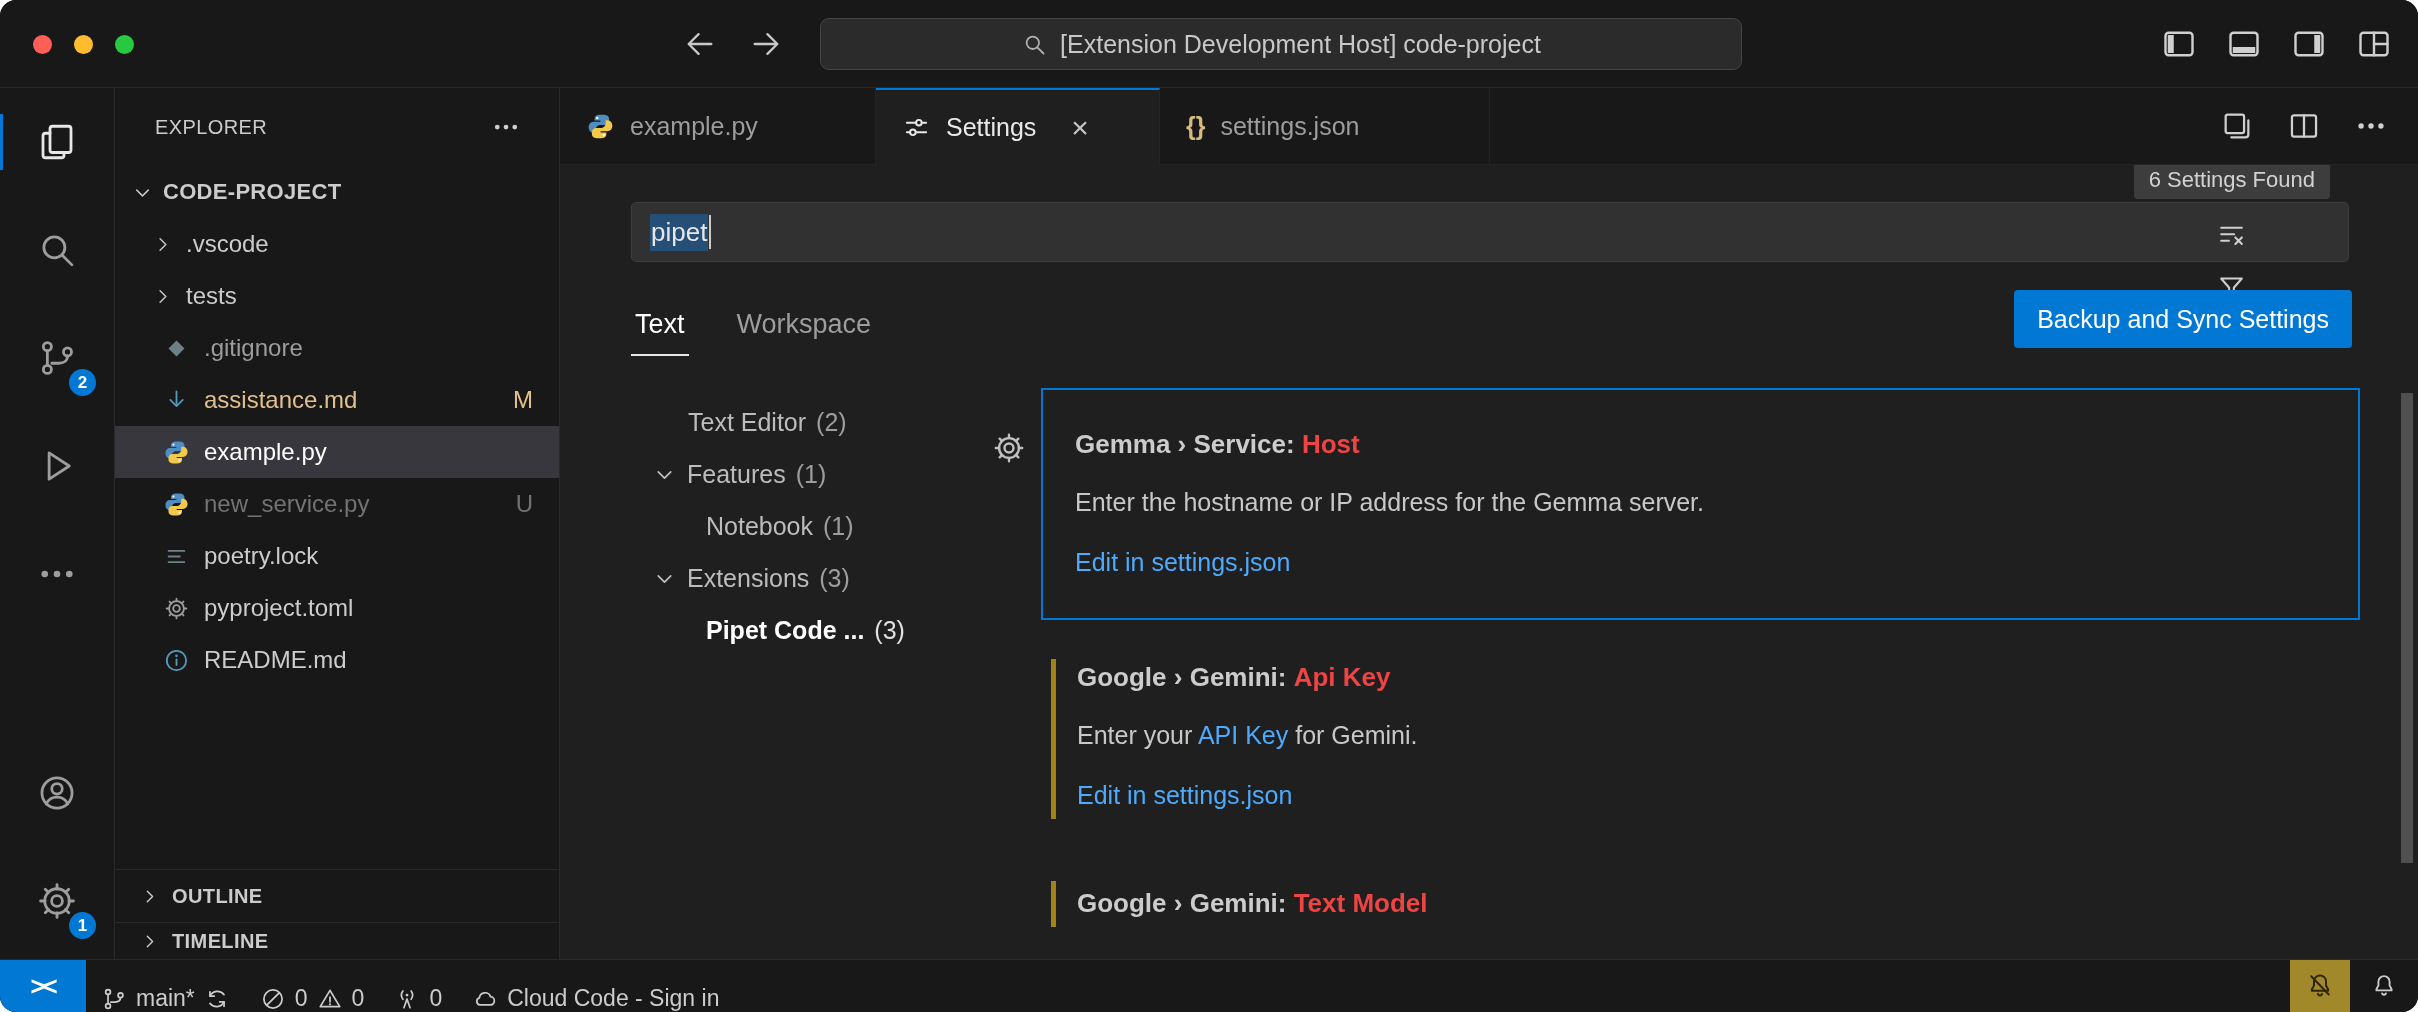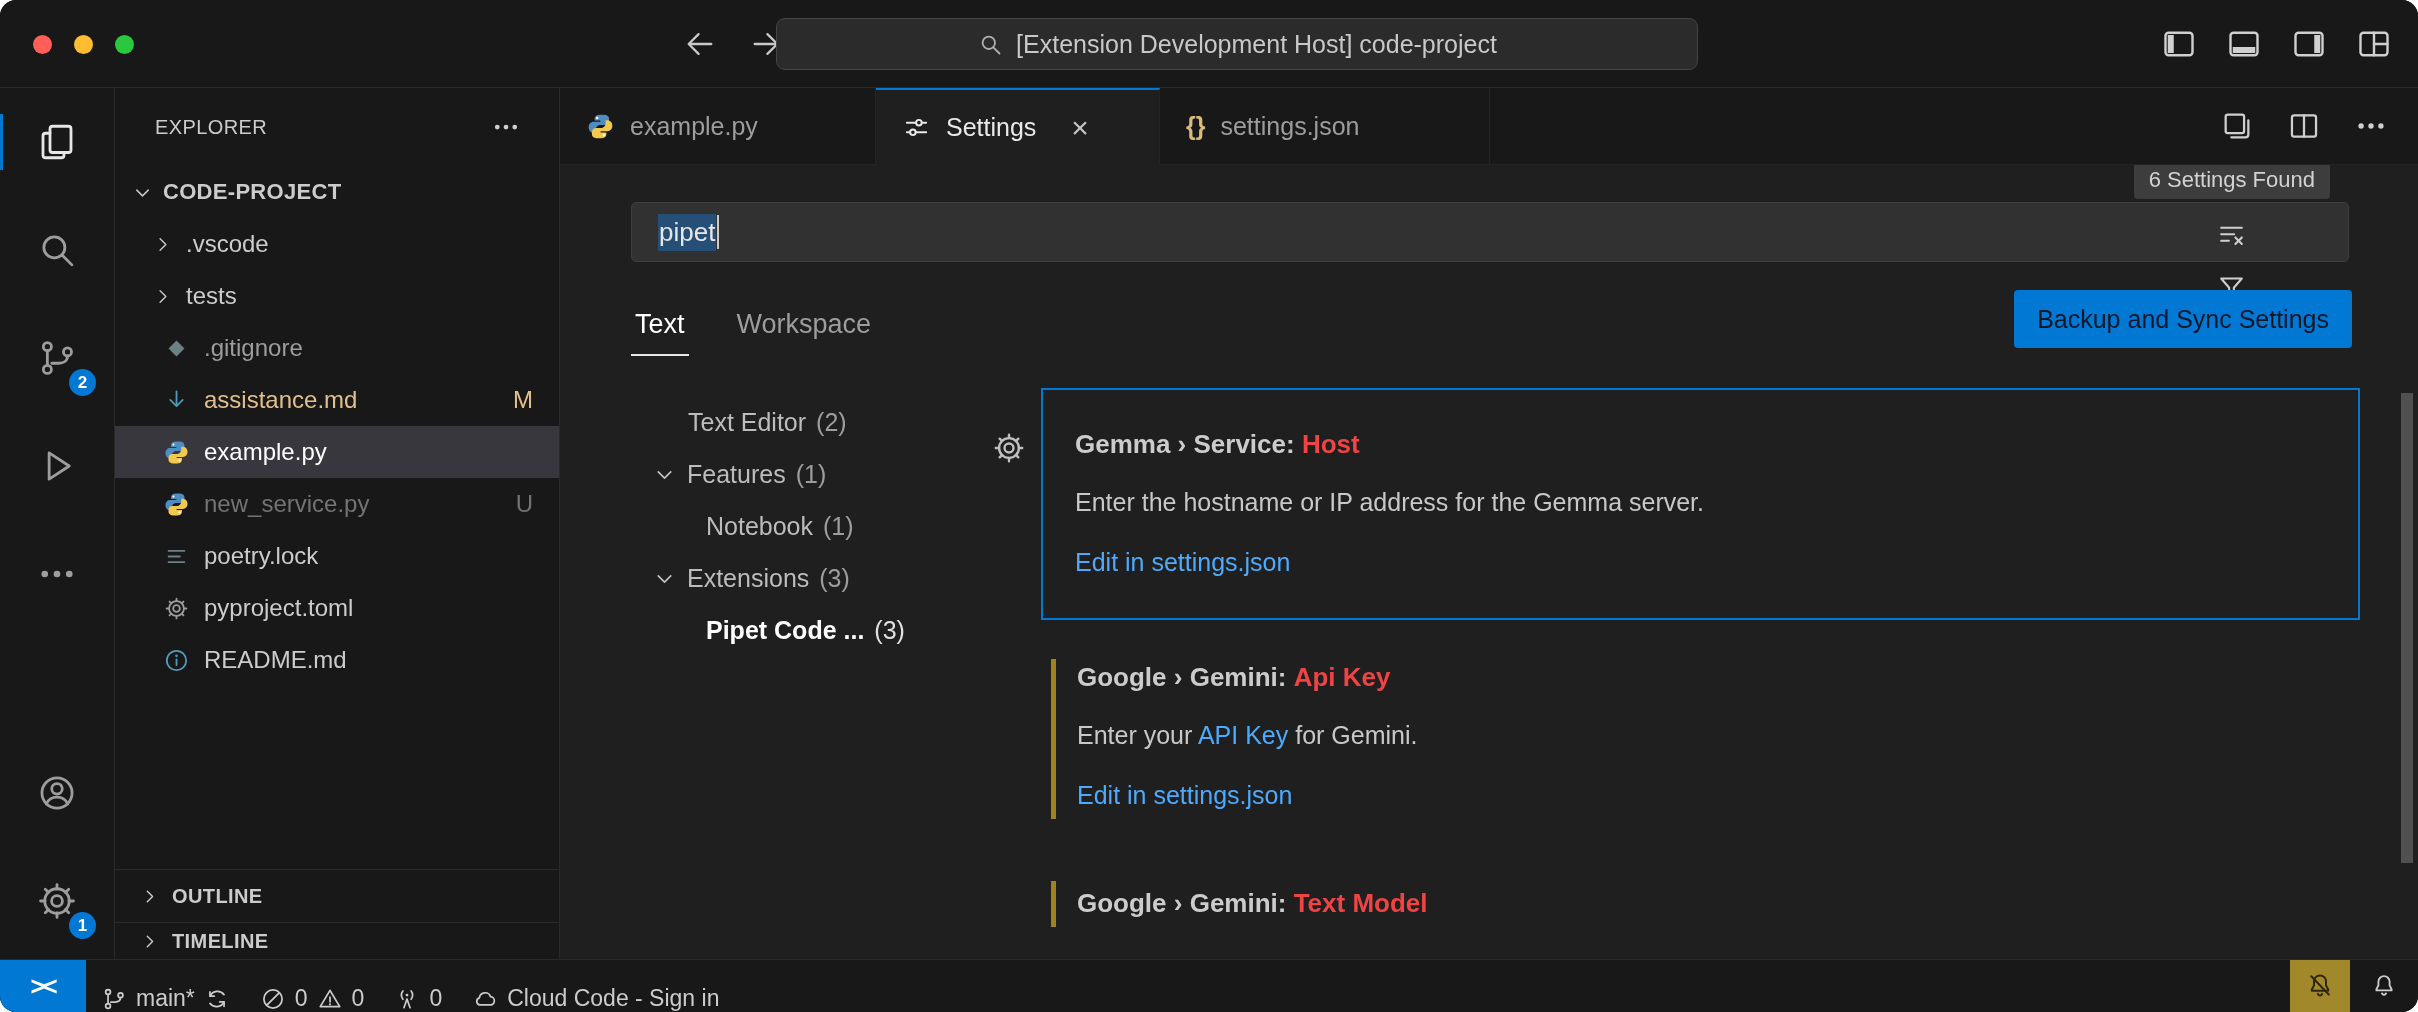--- a/index.html
+++ b/index.html
@@ -11,21 +11,21 @@
   svg.si .f { fill:currentColor; stroke:none; }
   svg.raw { display:block; }
 
   
   .titlebar { position:relative; height:88px; background:#181818; border-bottom:1px solid #2a2a2a; }
   .traffic { position:absolute; left:33px; top:0; height:88px; display:flex; align-items:center; gap:22px; }
   .tl { width:19px; height:19px; border-radius:50%; }
   .tl.red{ background:#ff5f57; } .tl.yellow{ background:#febc2e; } .tl.green{ background:#28c840; }
   .nav-group { position:absolute; left:683px; top:0; height:88px; display:flex; align-items:center; gap:32px; color:#c9c9c9; }
   .nav-group .ic { width:34px; height:34px; }
-  .command-center { position:absolute; left:776px; top:18px; width:922px; height:52px; background:#2b2b2b; border:1px solid #454545; border-radius:9px; display:flex; align-items:center; justify-content:center; gap:12px; color:#c8c8c8; font-size:25px; }
+  .command-center { position:absolute; left:820px; top:18px; width:922px; height:52px; background:#2b2b2b; border:1px solid #454545; border-radius:9px; display:flex; align-items:center; justify-content:center; gap:12px; color:#c8c8c8; font-size:25px; }
   .command-center .ic { width:27px; height:27px; color:#b0b0b0; }
   .titlebar-right { position:absolute; right:26px; top:0; height:88px; display:flex; align-items:center; gap:29px; color:#d0d0d0; }
   .titlebar-right .ic { width:36px; height:36px; }
 
   
   .main { display:flex; height:871px; }
 
   
   .activitybar { width:115px; background:#181818; border-right:1px solid #2a2a2a; display:flex; flex-direction:column; }
   .ab-item { position:relative; width:114px; height:108px; display:flex; align-items:center; justify-content:center; color:#9d9d9d; cursor:pointer; }
@@ -64,30 +64,30 @@
   .tab.active { background:#1f1f1f; color:#e9e9e9; border-top:2px solid #0078d4; margin-bottom:-1px; }
   .tab .close { margin-left:20px; font-size:30px; line-height:1; color:#c5c5c5; }
   .braces { font-weight:700; font-size:25px; color:#d7ba7d; }
   .tab-actions { margin-left:auto; display:flex; align-items:center; gap:33px; padding-right:30px; color:#cfcfcf; }
   .tab-actions .ic { width:34px; height:34px; }
 
   
   .settings { position:relative; flex:1; overflow:hidden; padding-top:37px; }
   .search-wrap { margin:0 69px 0 71px; height:60px; background:#313131; border:1px solid #3e3e3e; border-radius:5px; display:flex; align-items:center; padding:0 18px; cursor:text; }
   .search-text { font-size:26px; color:#e7e7e7; display:flex; align-items:center; }
-  .search-text .sel { background:#264f78; padding:3px 1px;margin-left:8px; }
+  .search-text .sel { background:#264f78; padding:3px 1px; }
   .caret { width:2px; height:34px; background:#cccccc; margin-left:1px; }
   .search-right { margin-left:auto; display:flex; align-items:center; gap:21px; color:#cfcfcf;flex-direction:column; }
   .results-badge { background:#3d3d3d; border-radius:4px; padding:6px 15px; font-size:22px; color:#d2d2d2; }
   .search-right .ic { width:31px; height:31px; }
 
   .scope-row { position:relative; margin:26px 66px 0 71px; height:68px; display:flex; align-items:flex-end; }
   .scope { padding:0 4px 16px; margin-right:44px; font-size:27px; color:#9d9d9d; cursor:pointer; }
   .scope.active { color:#ffffff; border-bottom:2px solid #e7e7e7; padding-bottom:14px; }
-  .sync-btn { position:absolute; right:0; bottom:8px; height:58px; display:flex; align-items:center; padding:0 23px; background:#0078d4; color:#0f172a; font-size:25px; border:none; border-radius:4px; cursor:pointer; }
+  .sync-btn { position:absolute; right:0; bottom:8px; height:58px; display:flex; align-items:center; padding:0 23px; background:#0078d4; color:#ffffff; font-size:25px; border:none; border-radius:4px; cursor:pointer; }
 
   .content-row { display:flex; margin-top:32px; }
   .toc { width:481px; padding-top:8px; flex:0 0 auto; }
   .toc-item { height:52px; display:flex; align-items:center; gap:10px; font-size:25px; color:#bcbcbc; padding-left:128px; cursor:pointer; }
   .toc-item.has-chev { padding-left:92px; }
   .toc-item.child { padding-left:146px; }
   .toc-item .chev { width:25px; height:25px; color:#c3c3c3; flex:0 0 auto; }
   .toc-item .count { color:#9d9d9d; }
   .toc-item.active { color:#ffffff; font-weight:700; }
   .toc-item.active .count { color:#e0e0e0; font-weight:400; }

